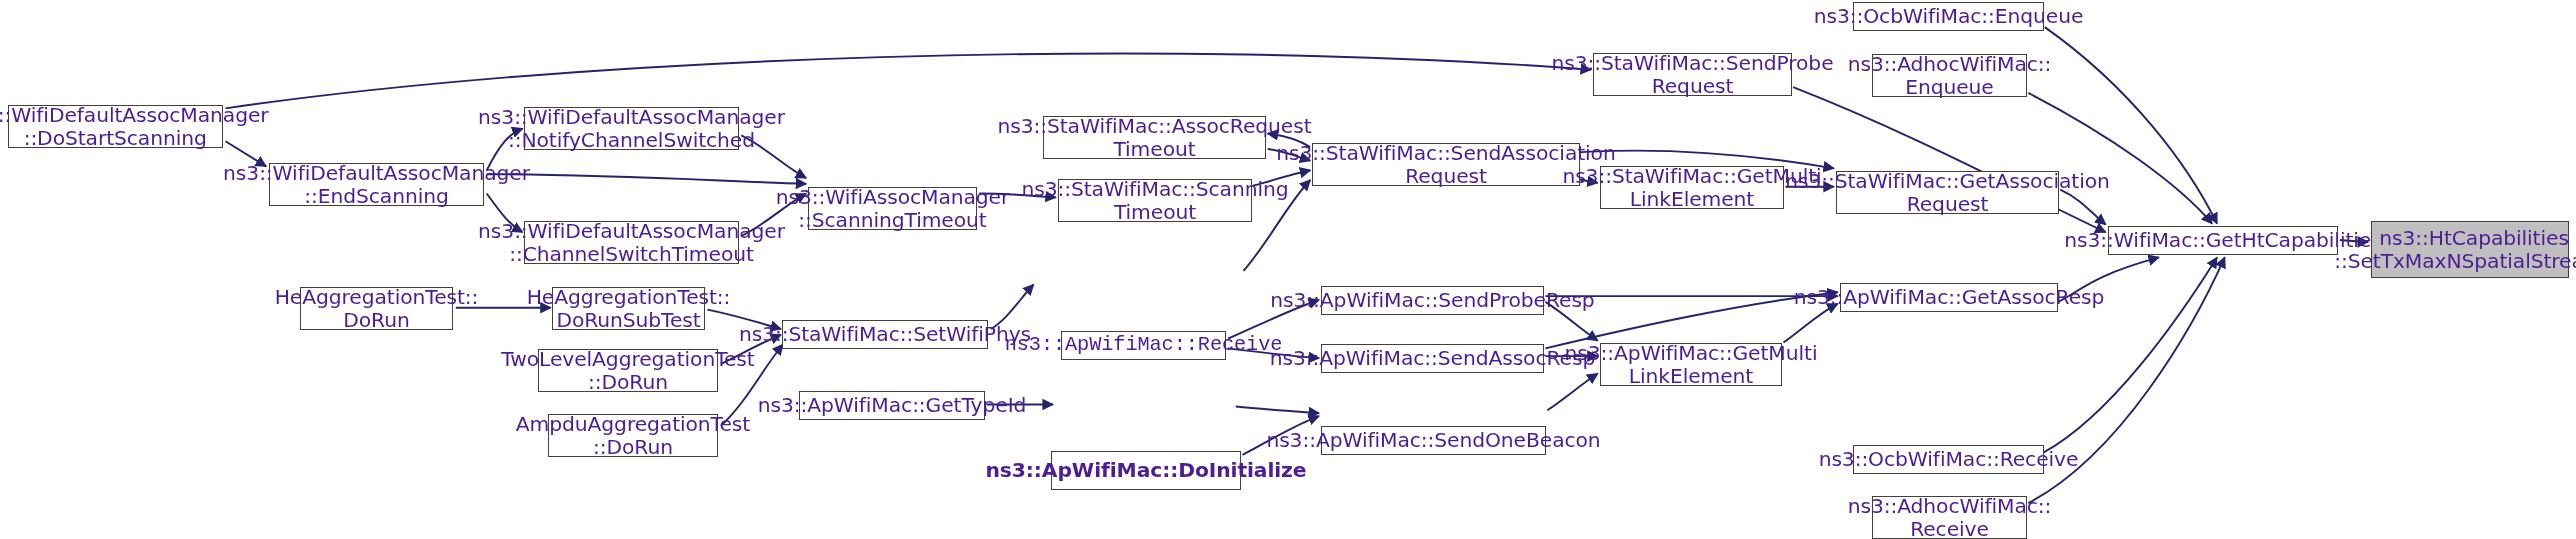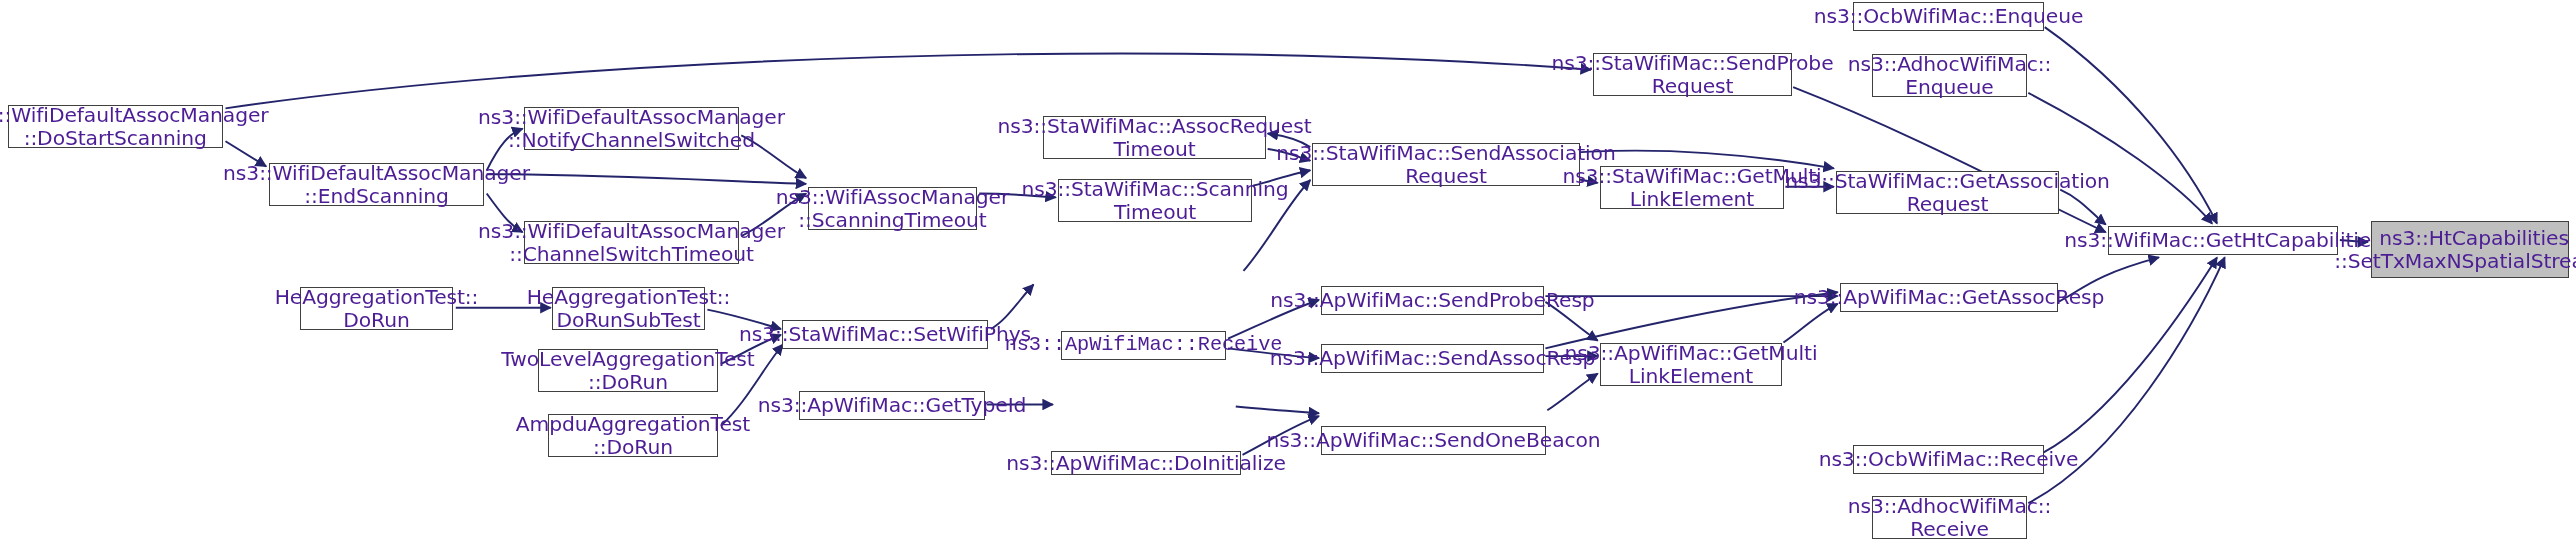--- a/index.html
+++ b/index.html
@@ -116,21 +116,21 @@
 DoRun</div>
     <div class="node" style="left: 552px; top: 287px; width: 153px; height: 43px;">HeAggregationTest::
 DoRunSubTest</div>
     <div class="node" style="left: 538px; top: 349px; width: 180px; height: 43px;">TwoLevelAggregationTest
 ::DoRun</div>
     <div class="node" style="left: 548px; top: 414px; width: 170px; height: 43px;">AmpduAggregationTest
 ::DoRun</div>
     <div class="node" style="left: 782px; top: 320px; width: 206px; height: 29px;">ns3::StaWifiMac::SetWifiPhys</div>
     <div class="node" style="left: 799px; top: 391px; width: 186px; height: 29px;">ns3::ApWifiMac::GetTypeId</div>
     <div class="node" style="left: 1061px; top: 331px; width: 165px; height: 29px; font-family: Liberation Mono, monospace;">ns3::ApWifiMac::Receive</div>
-    <div class="node" style="left: 1051px; top: 451px; width: 190px; height: 24px;">ns3::ApWifiMac::DoInitialize</div>
+    <div class="node" style="left: 1051px; top: 451px; width: 190px; height: 39px; font-weight: bold;">ns3::ApWifiMac::DoInitialize</div>
     <div class="node" style="left: 1321px; top: 286px; width: 223px; height: 29px;">ns3::ApWifiMac::SendProbeResp</div>
     <div class="node" style="left: 1321px; top: 344px; width: 223px; height: 29px;">ns3::ApWifiMac::SendAssocResp</div>
     <div class="node" style="left: 1321px; top: 399px; width: 225px; height: 29px; margin-top: 27px;">ns3::ApWifiMac::SendOneBeacon</div>
     <div class="node" style="left: 1600px; top: 337px; width: 182px; height: 43px; margin-top: 6px;">ns3::ApWifiMac::GetMulti
 LinkElement</div>
     <div class="node" style="left: 1840px; top: 283px; width: 218px; height: 29px;">ns3::ApWifiMac::GetAssocResp</div>
     <div class="node" style="left: 1853px; top: 445px; width: 191px; height: 29px;">ns3::OcbWifiMac::Receive</div>
     <div class="node" style="left: 1872px; top: 496px; width: 155px; height: 43px;">ns3::AdhocWifiMac::
 Receive</div>
   </div>

